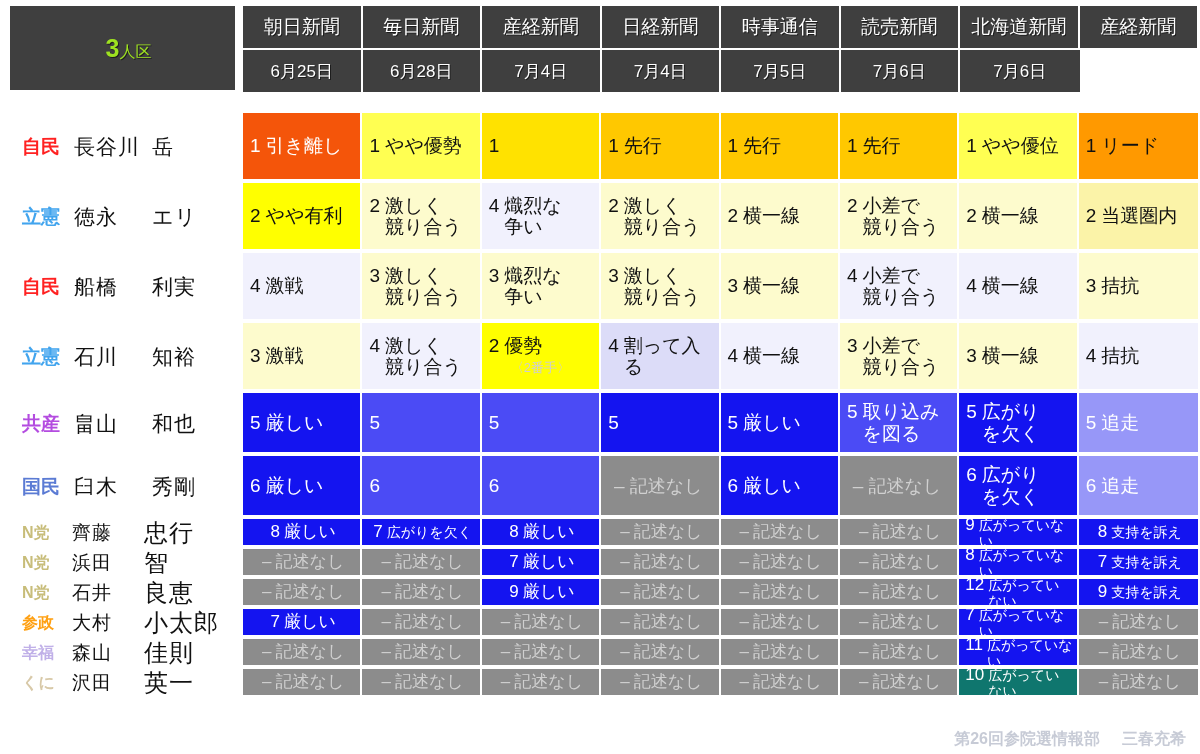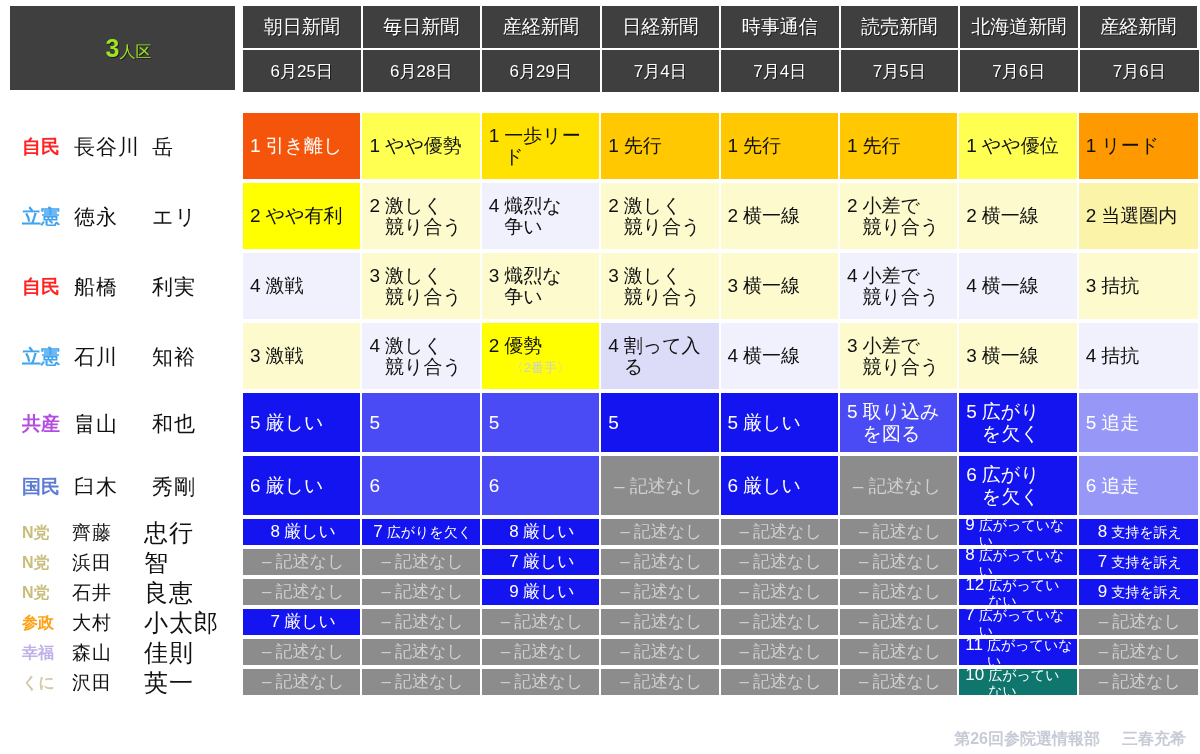--- a/index.html
+++ b/index.html
@@ -122,21 +122,20 @@
     <div class="hdr-cell hdr-paper">朝日新聞</div>
     <div class="hdr-cell hdr-paper">毎日新聞</div>
     <div class="hdr-cell hdr-paper">産経新聞</div>
     <div class="hdr-cell hdr-paper">日経新聞</div>
     <div class="hdr-cell hdr-paper">時事通信</div>
     <div class="hdr-cell hdr-paper">読売新聞</div>
     <div class="hdr-cell hdr-paper">北海道新聞</div>
     <div class="hdr-cell hdr-paper">産経新聞</div>
     <div class="hdr-cell hdr-date">6月25日</div>
     <div class="hdr-cell hdr-date">6月28日</div>
-    <div class="hdr-cell hdr-date">6月29日</div>
     <div class="hdr-cell hdr-date">7月4日</div>
     <div class="hdr-cell hdr-date">7月4日</div>
     <div class="hdr-cell hdr-date">7月5日</div>
     <div class="hdr-cell hdr-date">7月6日</div>
     <div class="hdr-cell hdr-date">7月6日</div>
   </div>
 
 <div id="names" style="position: absolute;">
     <div class="name-row" style="position: absolute; left: 0px; top: 0px; height: 68px; width: 243px;">
       <span class="party" style="color: rgb(255, 34, 34);">自民</span>
@@ -210,21 +209,20 @@
       </div>
       <div class="cell" style="background: rgb(255, 255, 82); color: rgb(17, 17, 17); height: 68px;">
         <div class="line">
           <span class="num">1</span>
           <span class="txt">やや優勢</span>
         </div>
       </div>
       <div class="cell" style="background: rgb(255, 226, 0); color: rgb(17, 17, 17); height: 68px;">
         <div class="line">
           <span class="num">1</span>
-          <span class="txt">一歩リード</span>
         </div>
       </div>
       <div class="cell" style="background: rgb(255, 200, 0); color: rgb(17, 17, 17); height: 68px;">
         <div class="line">
           <span class="num">1</span>
           <span class="txt">先行</span>
         </div>
       </div>
       <div class="cell" style="background: rgb(255, 200, 0); color: rgb(17, 17, 17); height: 68px;">
         <div class="line">

